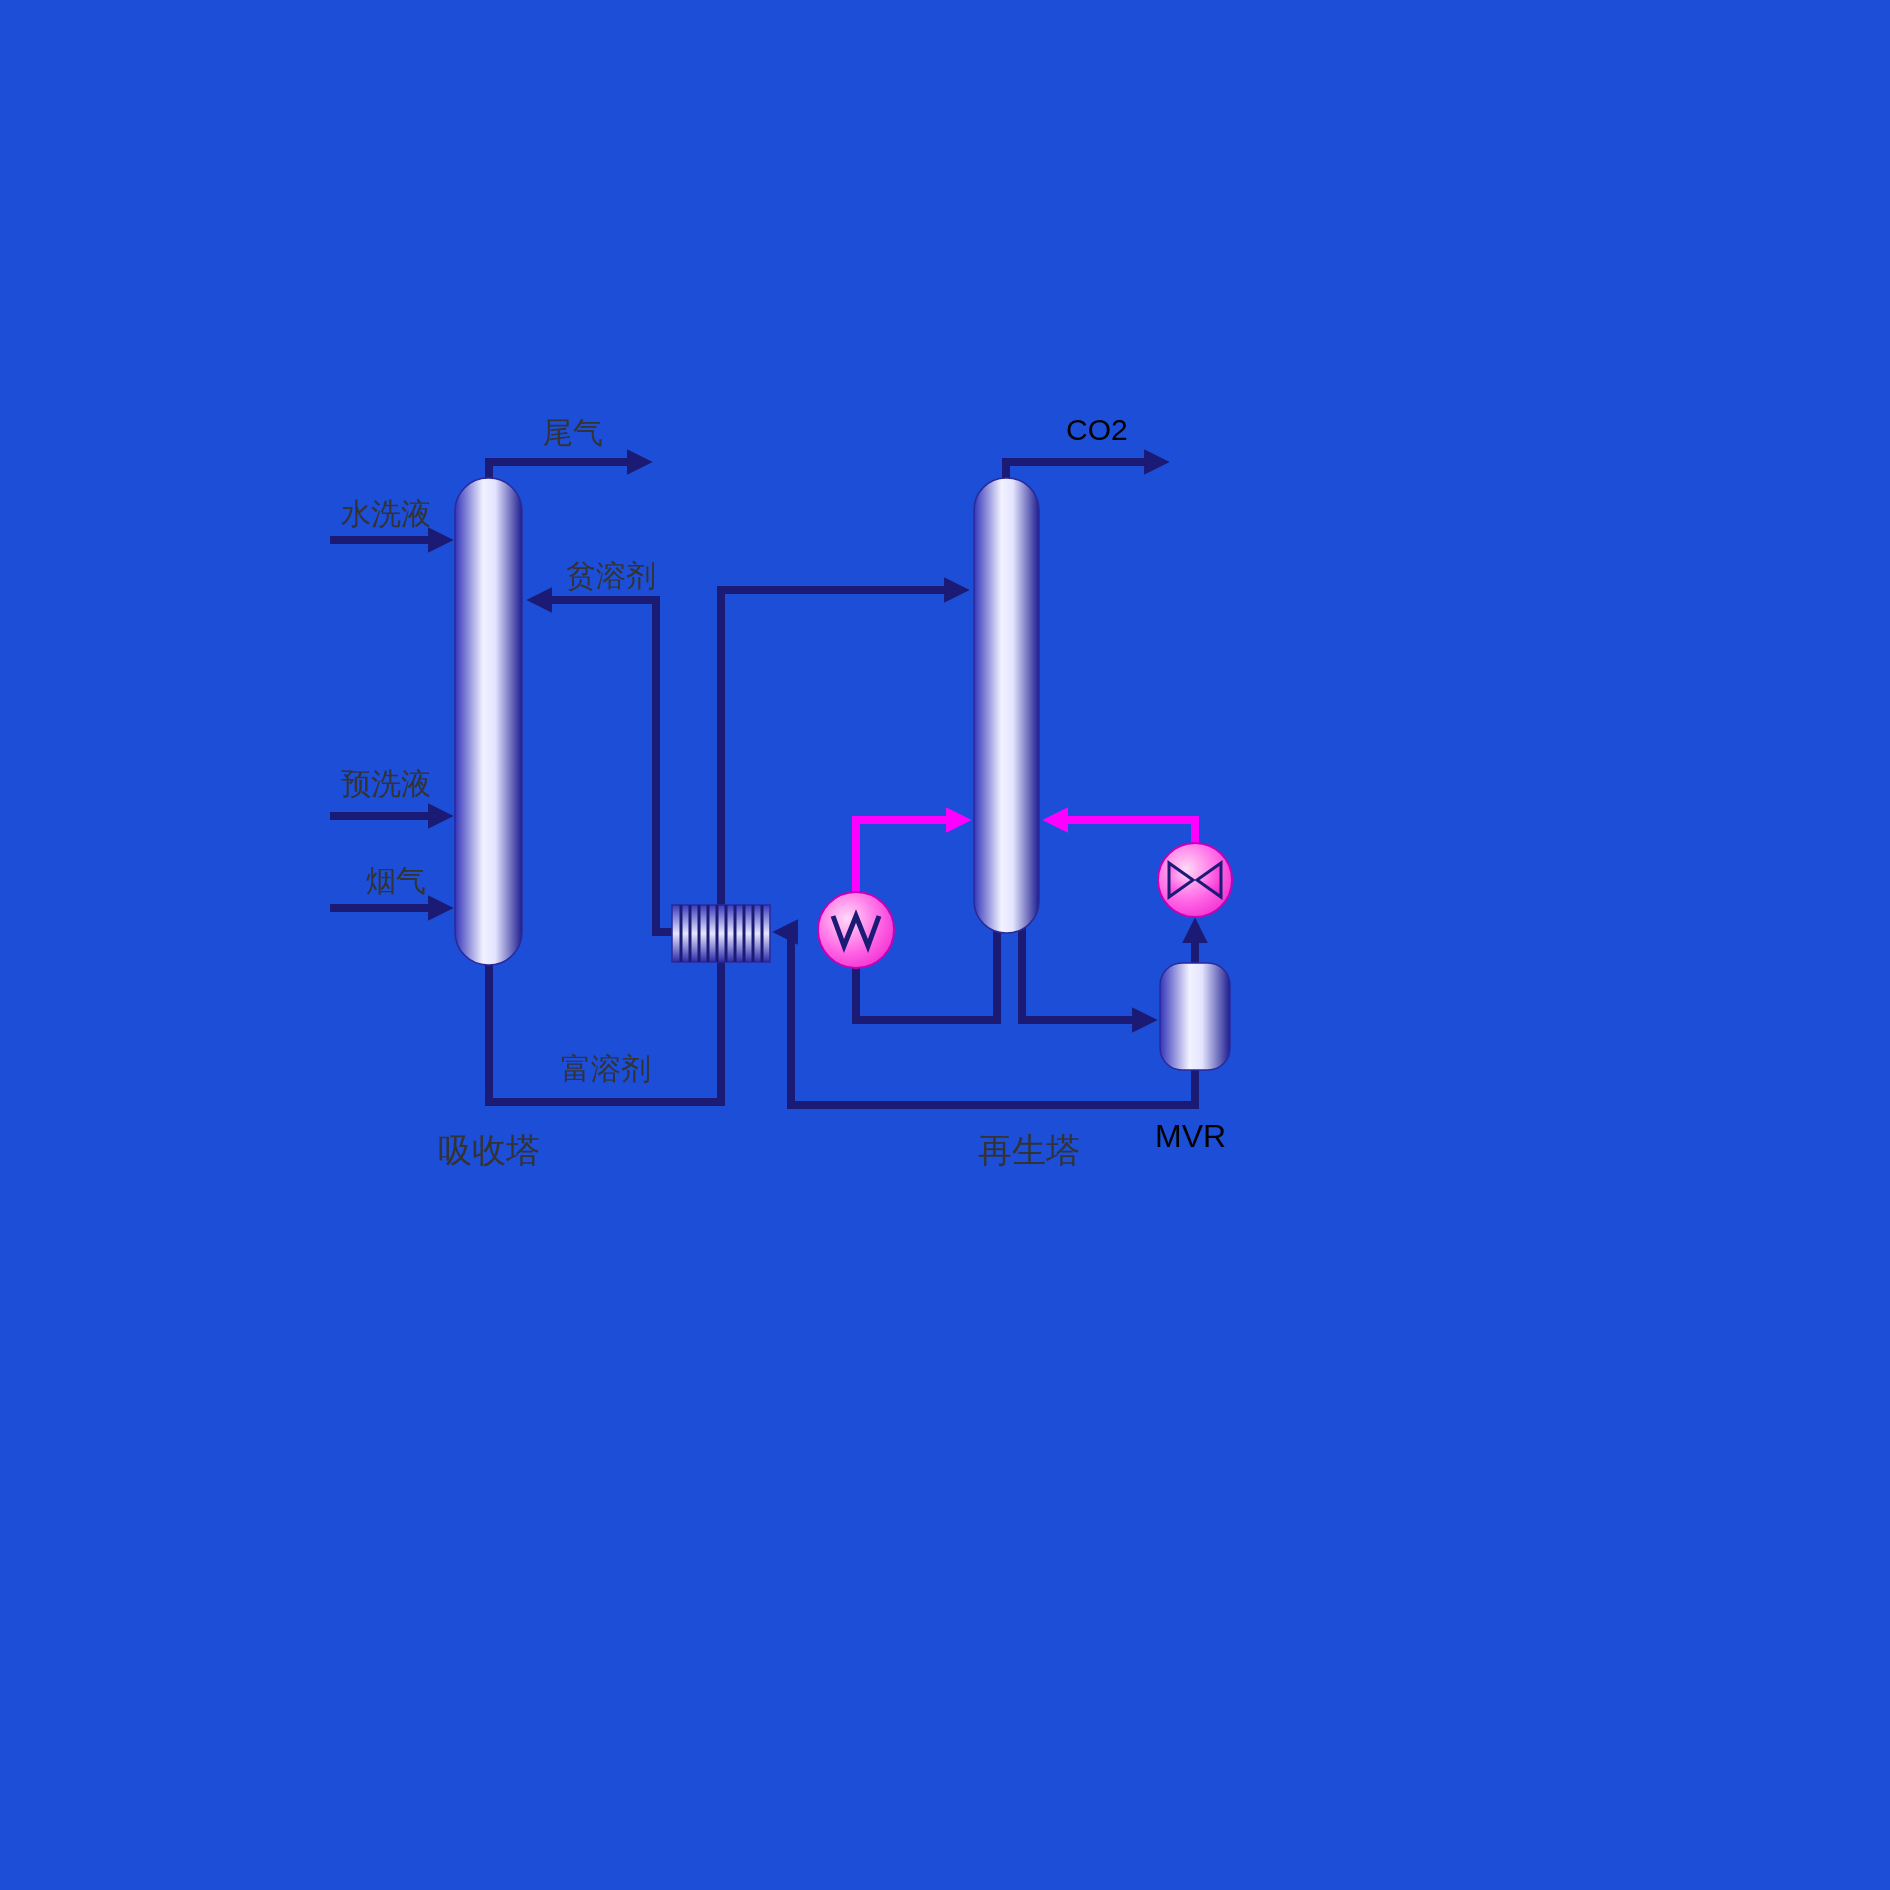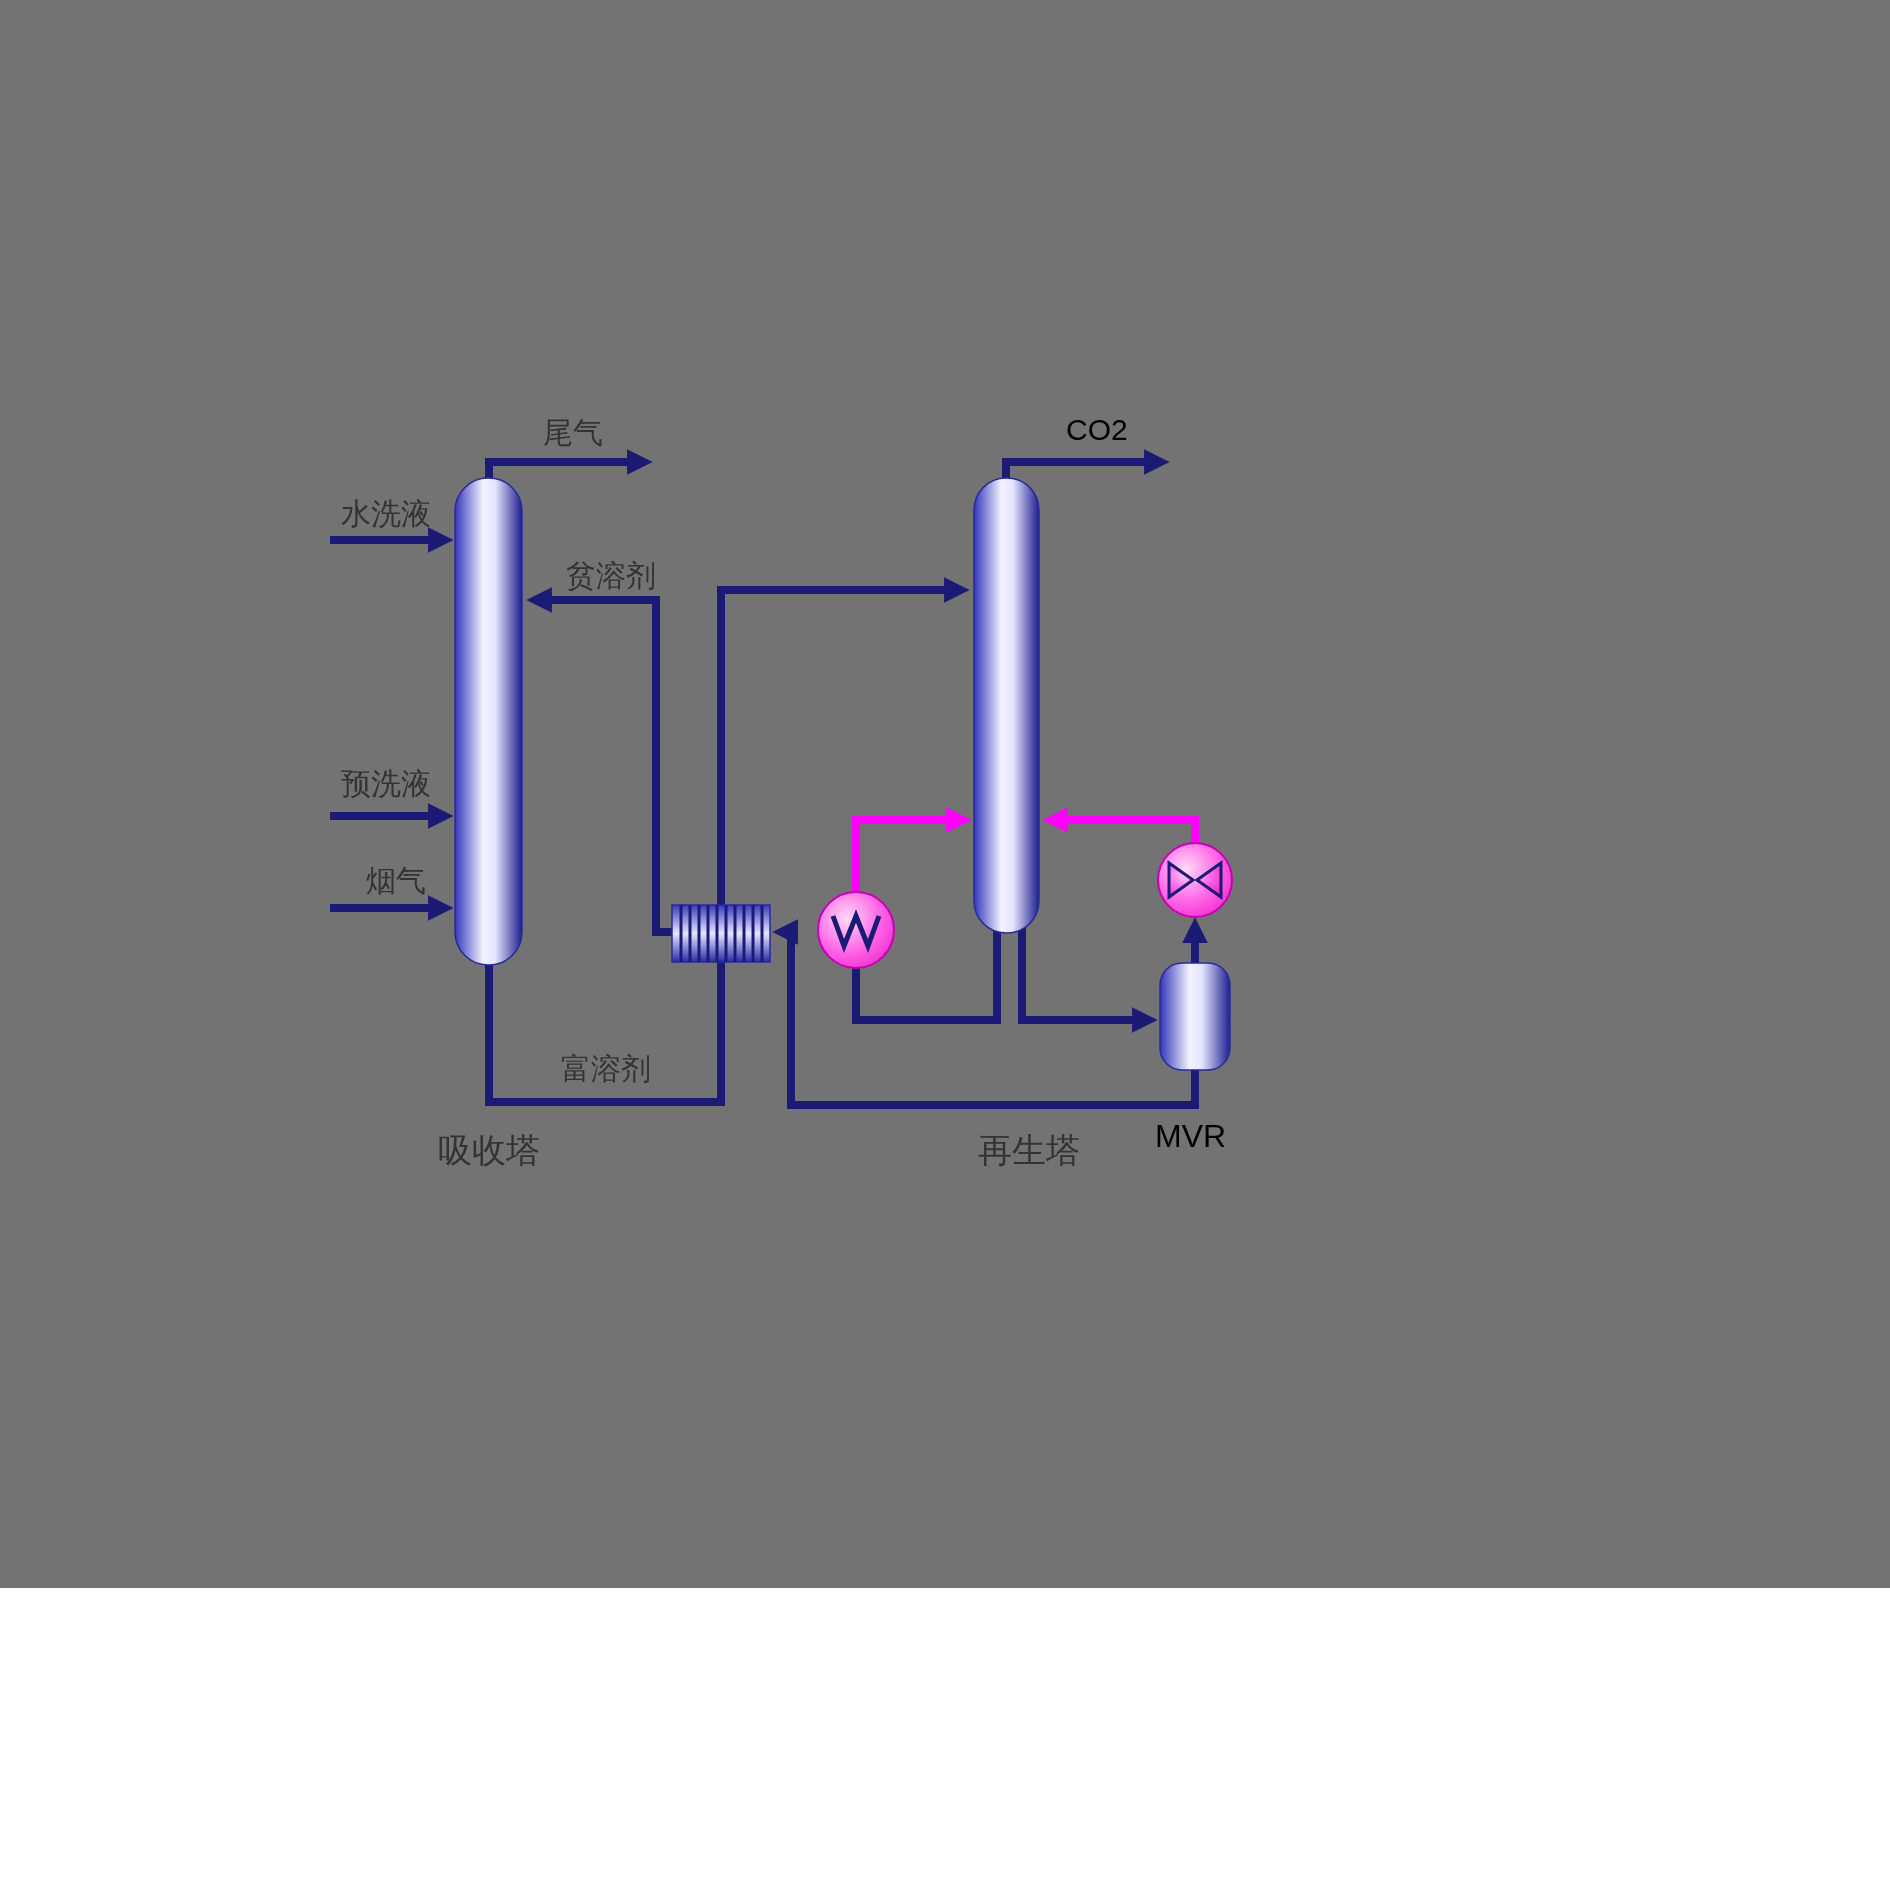--- a/index.html
+++ b/index.html
@@ -1,17 +1,17 @@
 <!DOCTYPE html>
 <html style="--pipe: #1b1b75; --hot-pipe: #ff00ff; --label: #333333; --label-dark: #000000; --vessel-edge: #2a2a99;"><head>
 <meta charset="utf-8">
 <style>
   html,body{margin:0;padding:0;background:#ffffff;}
   .stage{
-    width:1890px;height:1588px;position:relative;background:#737373;
+    width:1890px;height:1890px;position:relative;background:#1d4ed8;
     font-family:"Liberation Sans", sans-serif;
   }
   svg text{font-family:"Liberation Sans", sans-serif;}
   .pipe{fill:none;stroke:var(--pipe);stroke-width:8;stroke-linejoin:miter;stroke-linecap:butt;}
   .hot{stroke:var(--hot-pipe);}
   .arrow-pipe{fill:var(--pipe);}
   .arrow-hot{fill:var(--hot-pipe);}
   .vessel{stroke:var(--vessel-edge);stroke-width:1.5;}
   .hx-stripe{stroke:var(--pipe);stroke-width:3;}
   .symbol{stroke:var(--pipe);fill:none;stroke-width:5;stroke-linejoin:miter;}

